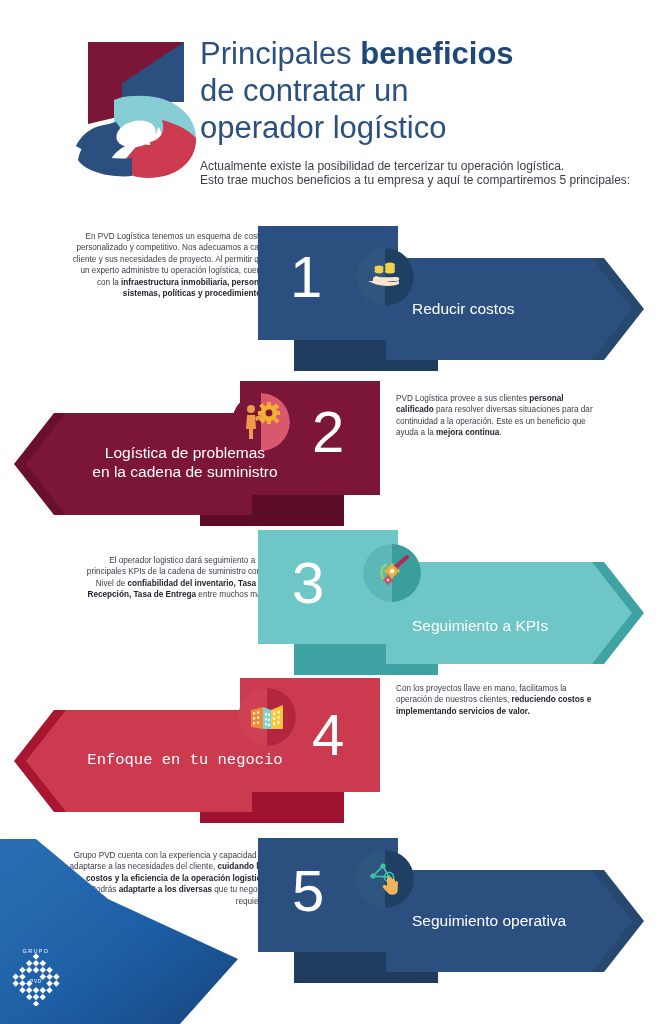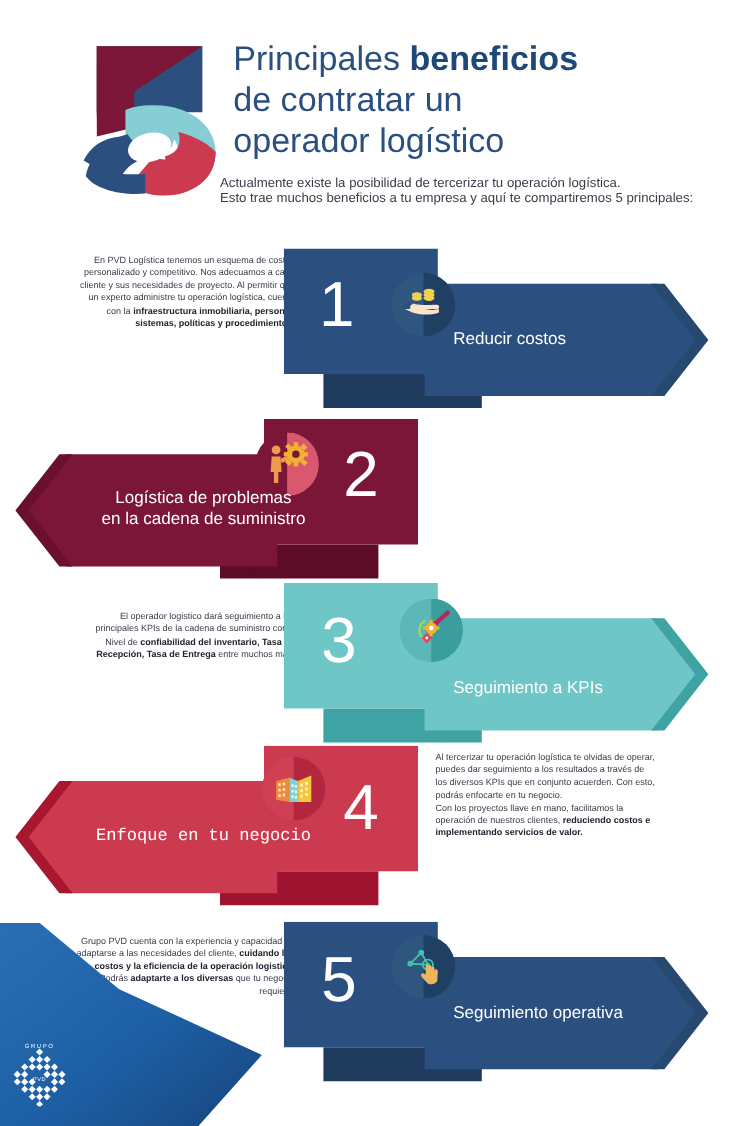--- a/index.html
+++ b/index.html
@@ -33,21 +33,20 @@
     left: 200px; top: 35px;
     width: 440px;
   }
   .title-line {
     font-size: 31px;
     line-height: 37px;
     color: #2b5080;
     font-weight: 400;
     letter-spacing: 0px;
     white-space: nowrap;
-    margin-left: 12px;
   }
   .title-line b { font-weight: 700; color: #1d4877; }
   #header-sub {
     position: absolute;
     left: 200px; top: 160px;
     width: 440px;
     font-size: 12px;
     line-height: 13.5px;
     color: #3b3b4a;
   }
@@ -177,20 +176,23 @@
       <rect x="12" y="27" width="5" height="6" rx="1" fill="#2b5080"></rect>
     </svg>
   </div>
 
   <div class="big-num" style="left:290px; top:22px;">1</div>
   <div class="step-label" style="left:412px; top:73px;">Reducir costos</div>
 </div>
 
 <div class="section" id="section-2" style="top:381px;height:145px;">
 
+  <div class="blurb" style="left:396px; top:12px; width:200px; text-align:left;">
+      <p><span>PVD Logística provee a sus clientes </span><b>personal calificado</b><span> para resolver diversas situaciones para dar continuidad a la operación. Este es un beneficio que ayuda a la </span><b>mejora continua</b><span>.</span></p>
+    </div>
 
   <div class="arrow-wrap" style="left:0px; top:0;">
     <svg class="arrow-svg" width="380" height="150" viewBox="0 0 380 150">
 
       <path d="M200 114 L344 114 L344 145 L200 145 Z" fill="#5d0c28"></path>
       <path d="M237 84 L200 114 L237 145 Z" fill="#5d0c28"></path>
 
       <path d="M240 0 L380 0 L380 114 L240 114 Z" fill="#7b1638"></path>
 
       <path d="M252 32 L60 32 L20 83 L60 134 L252 134 Z" fill="#7b1638"></path>
@@ -269,21 +271,20 @@
     </svg>
   </div>
 
   <div class="big-num" style="left:292px; top:24px;">3</div>
   <div class="step-label" style="left:412px; top:86px;">Seguimiento a KPIs</div>
 </div>
 
 <div class="section" id="section-4" style="top:678px;height:145px;">
 
   <div class="blurb" style="left:396px; top:5px; width:200px; text-align:left;">
-      <p><span>Al tercerizar tu operación logística te olvidas de operar, puedes dar seguimiento a los resultados a través de los diversos KPIs que en conjunto acuerden. Con esto, podrás enfocarte en tu negocio.</span></p>
       <p><span>Con los proyectos llave en mano, facilitamos la operación de nuestros clientes, </span><b>reduciendo costos e implementando servicios de valor.</b></p>
     </div>
 
   <div class="arrow-wrap" style="left:0px; top:0;">
     <svg class="arrow-svg" width="380" height="150" viewBox="0 0 380 150">
       <path d="M200 114 L344 114 L344 145 L200 145 Z" fill="#9f1230"></path>
       <path d="M237 84 L200 114 L237 145 Z" fill="#9f1230"></path>
       <path d="M240 0 L380 0 L380 114 L240 114 Z" fill="#cc3a4f"></path>
       <path d="M252 32 L60 32 L20 83 L60 134 L252 134 Z" fill="#cc3a4f"></path>
       <path d="M66 32 L26 83 L66 134 L54 134 L14 83 L54 32 Z" fill="#a8162f"></path>

